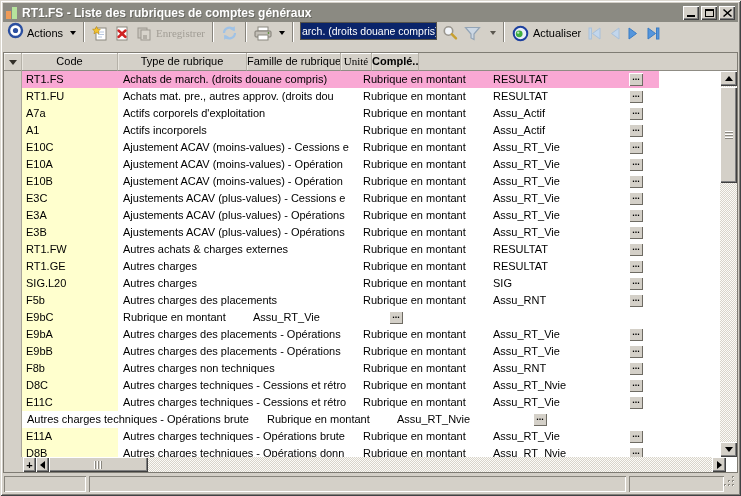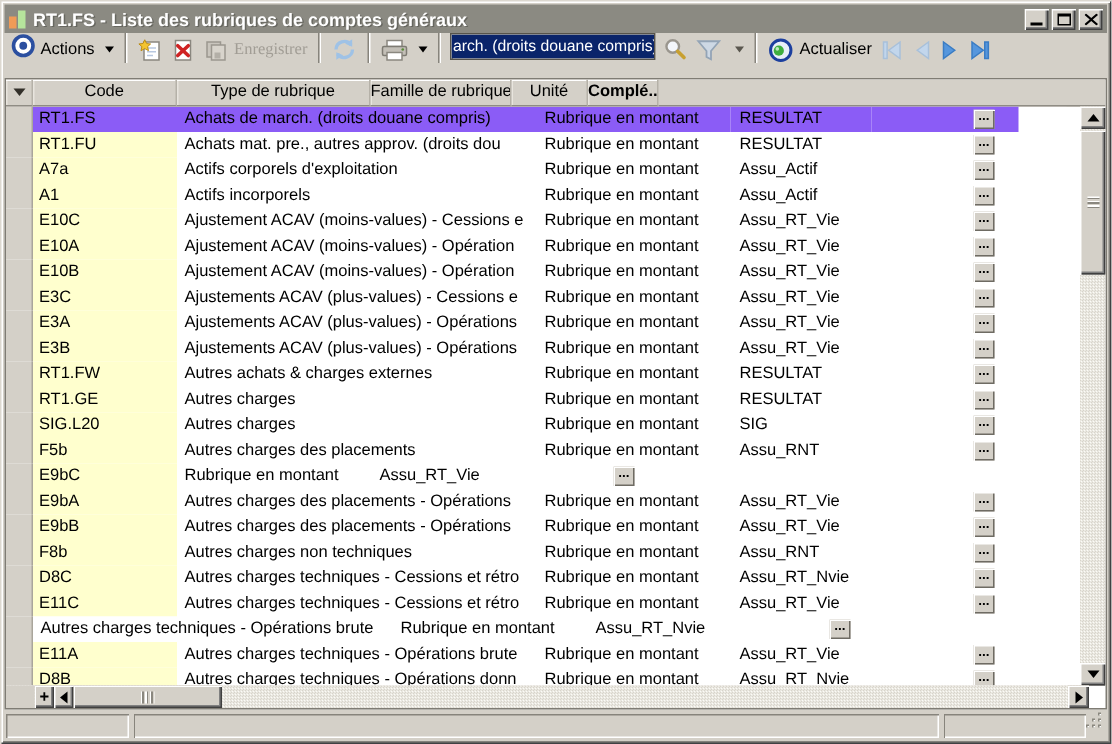--- a/index.html
+++ b/index.html
@@ -37,38 +37,38 @@
   .grid{flex:1;position:relative;border:1px solid #7f7c74;background:#ffffff;overflow:hidden;}
   .ghead{height:18px;display:flex;background:#d4d0c8;}
   .hc{height:18px;background:#d4d0c8;font-size:11px;line-height:17px;text-align:center;position:relative;
     box-shadow:inset 0 1px 0 #ffffff, inset 1px 0 0 #e8e5de;border-right:1px solid #b5b1a8;border-bottom:1px solid #8f8c84;
     white-space:nowrap;overflow:hidden;color:#000;}
   .c-marker{width:18px;}
   .c-code{width:96px;}
   .c-lib{width:240px;}
   .c-type{width:129px;}
   .c-fam{width:94px;}
-  .c-unit{width:51px;}
+  .c-unit{width:31px;font-family:Liberation Serif, serif;}
   .c-comp{width:47px;font-weight:bold;}
   .hcorner{flex:1;background:#d4d0c8;border-bottom:1px solid #8f8c84;}
   .tri-down{display:inline-block;width:0;height:0;border-left:4px solid transparent;border-right:4px solid transparent;
     border-top:5px solid #33302a;margin-top:6px;}
   .sort-tri{position:absolute;right:16px;top:5px;width:0;height:0;
     border-left:6px solid transparent;border-right:6px solid transparent;border-bottom:7px solid #dedbd2;
     filter:drop-shadow(0 1px 0 #989488);}
   .gbody{height:386px;width:707px;overflow:hidden;background:#fff;}
   .row{display:flex;height:17px;}
   .cell{height:17px;font-size:11px;line-height:16px;white-space:nowrap;overflow:hidden;color:#000;background:#fff;}
   .cell.c-marker{background:#d4d0c8;border-right:1px solid #a9a59b;}
   .cell.c-code{background:#ffffce;padding-left:4px;}
   .cell.c-lib{padding-left:5px;}
   .cell.c-type{padding-left:5px;}
   .cell.c-fam{padding-left:6px;}
   .cell.c-comp{display:flex;align-items:center;justify-content:flex-end;padding-right:16px;}
-  .row.selected .cell{background:#8b5cf6;}
+  .row.selected .cell{background:#f9a8d4;}
   .row.selected .cell.c-marker{background:#d4d0c8;}
   .dots-btn{width:14px;height:13px;background:#d4d0c8;font-size:9px;line-height:9px;text-align:center;color:#000;
     box-shadow:inset 1px 1px 0 #ffffff, inset -1px -1px 0 #6e6b63;}
   
   .vscroll{position:absolute;top:18px;right:0;width:17px;height:386px;
     background:#d4d0c8;background-image:conic-gradient(#fcfbf7 0 25%,#d8d4cb 0 50%,#fcfbf7 0 75%,#d8d4cb 0);background-size:2px 2px;}
   .sbtn{position:absolute;left:0;width:17px;height:15px;background:#d4d0c8;display:flex;align-items:center;justify-content:center;
     box-shadow:inset 1px 1px 0 #ffffff, inset -1px -1px 0 #404040, inset -2px -2px 0 #808080;}
   .sbtn.up{top:0;} .sbtn.down{bottom:0;}
   .arr-up{width:0;height:0;border-left:4px solid transparent;border-right:4px solid transparent;border-bottom:5px solid #000;}

